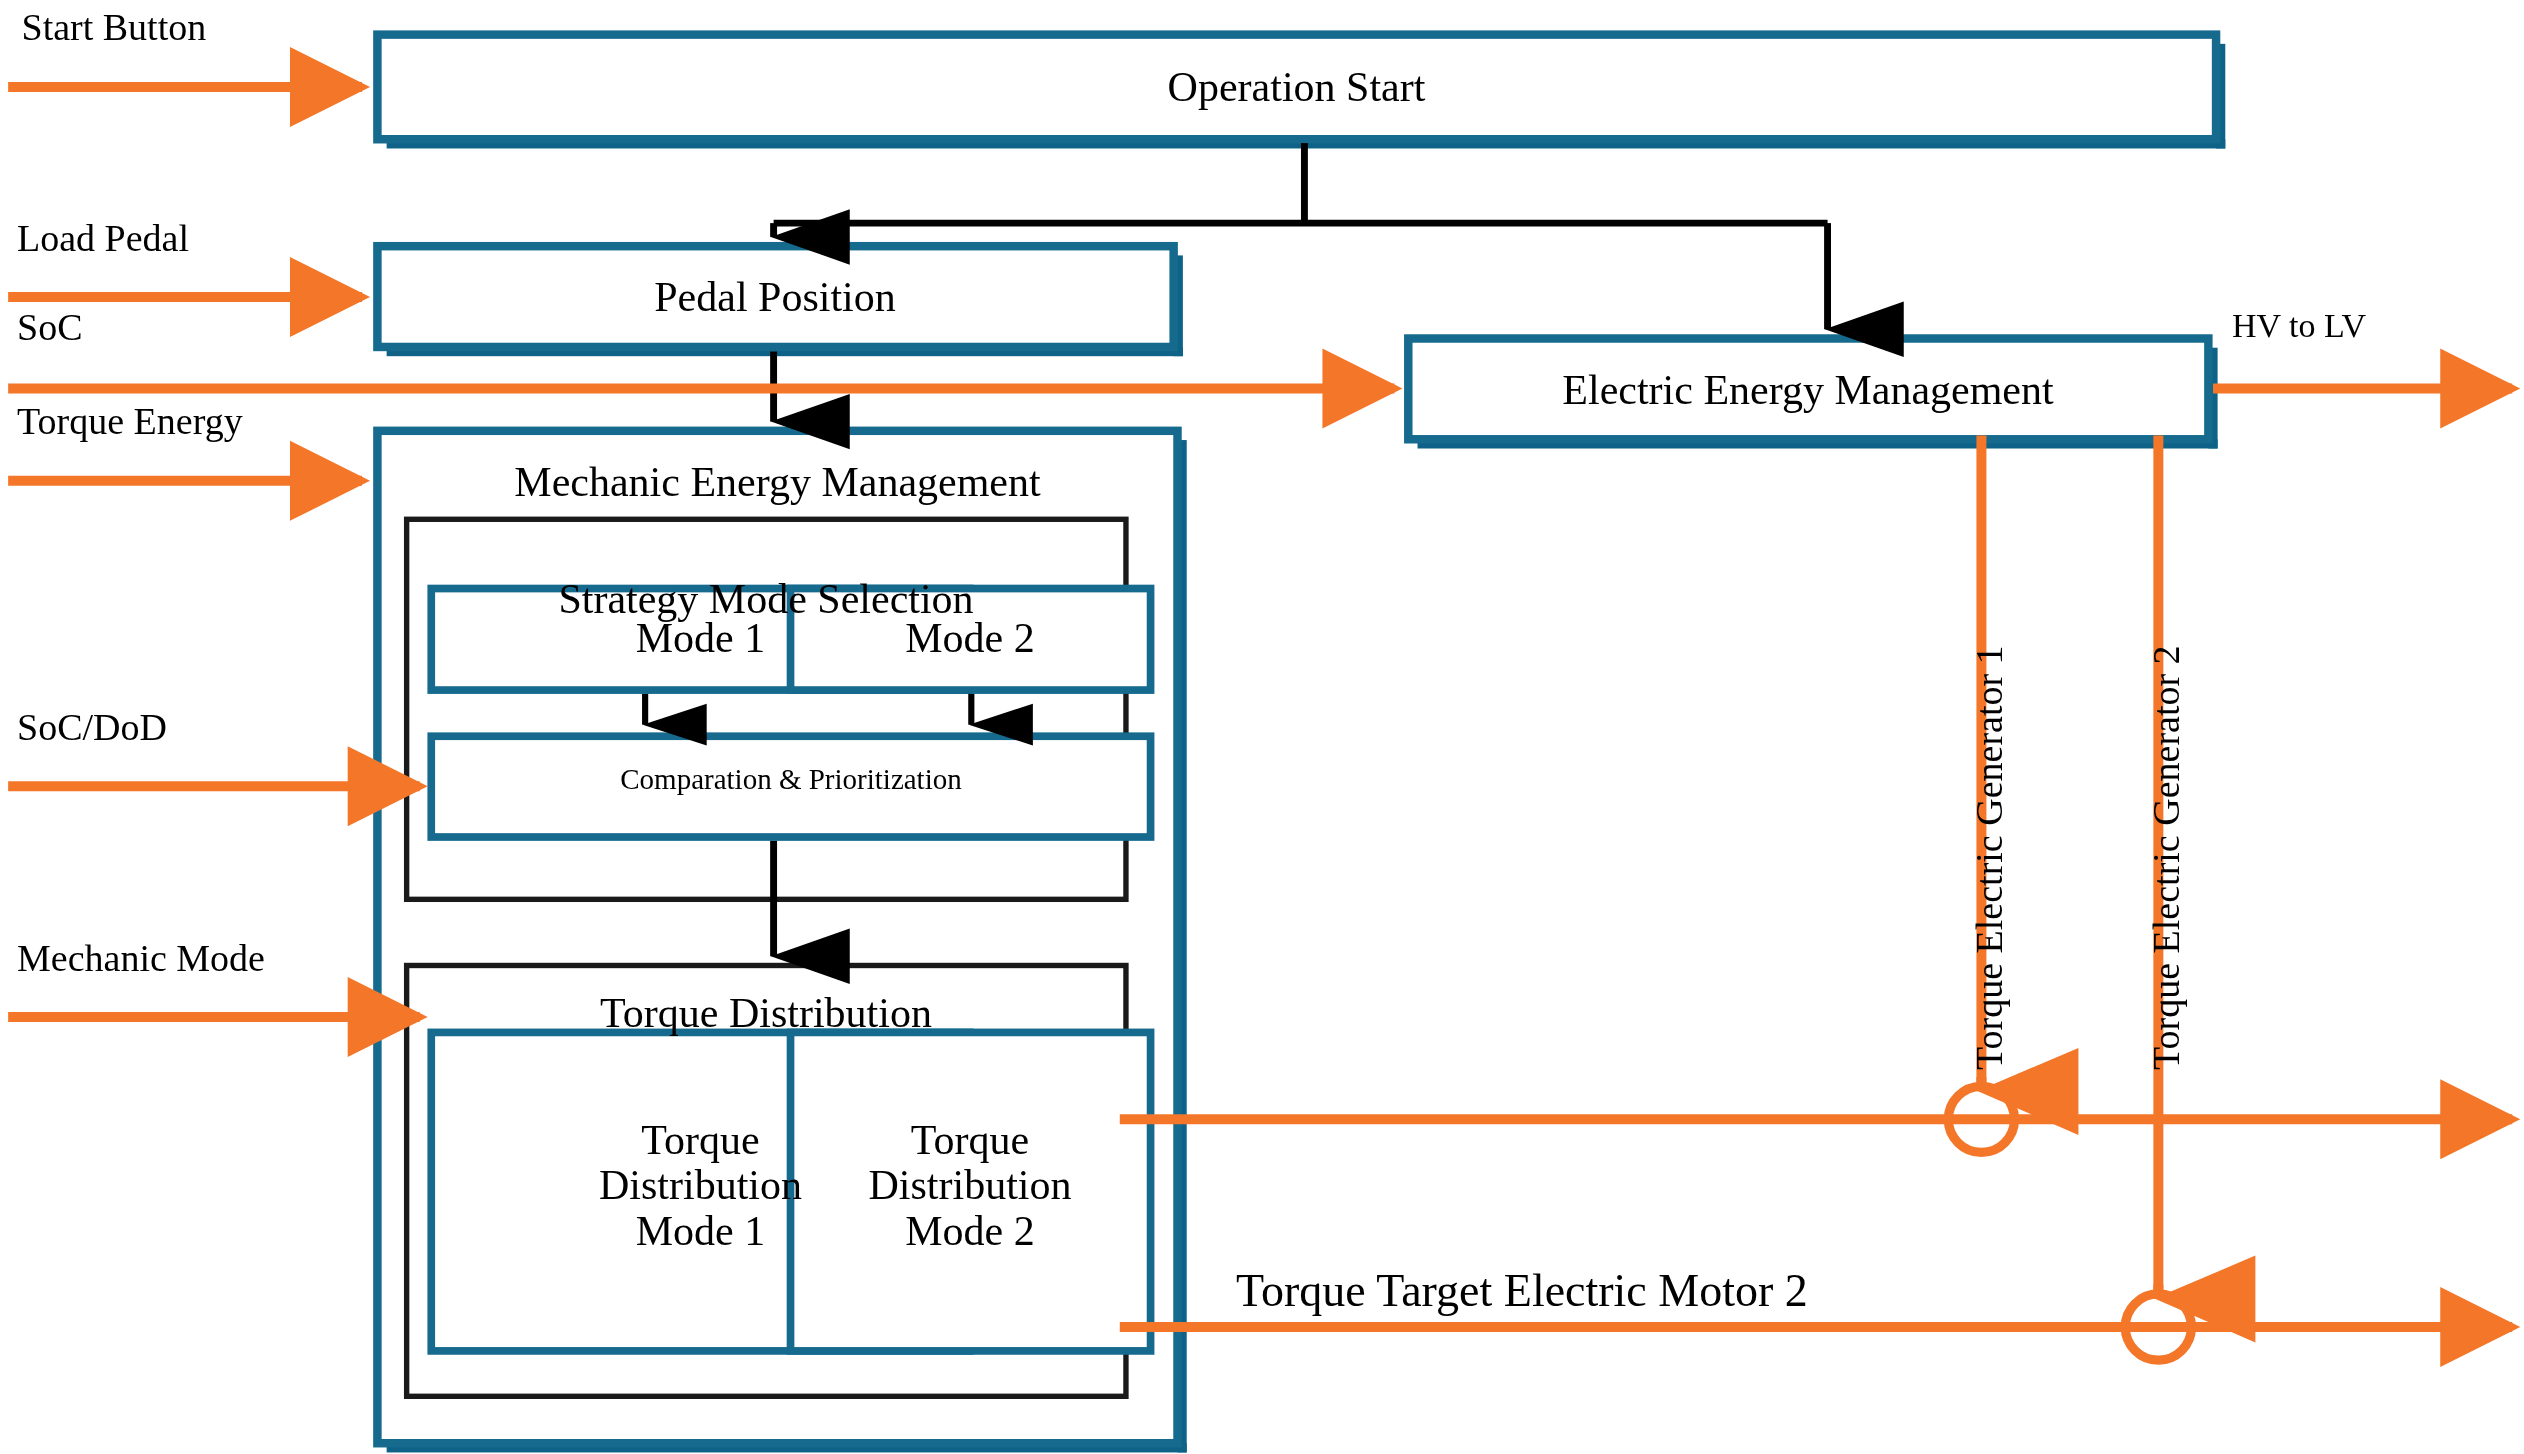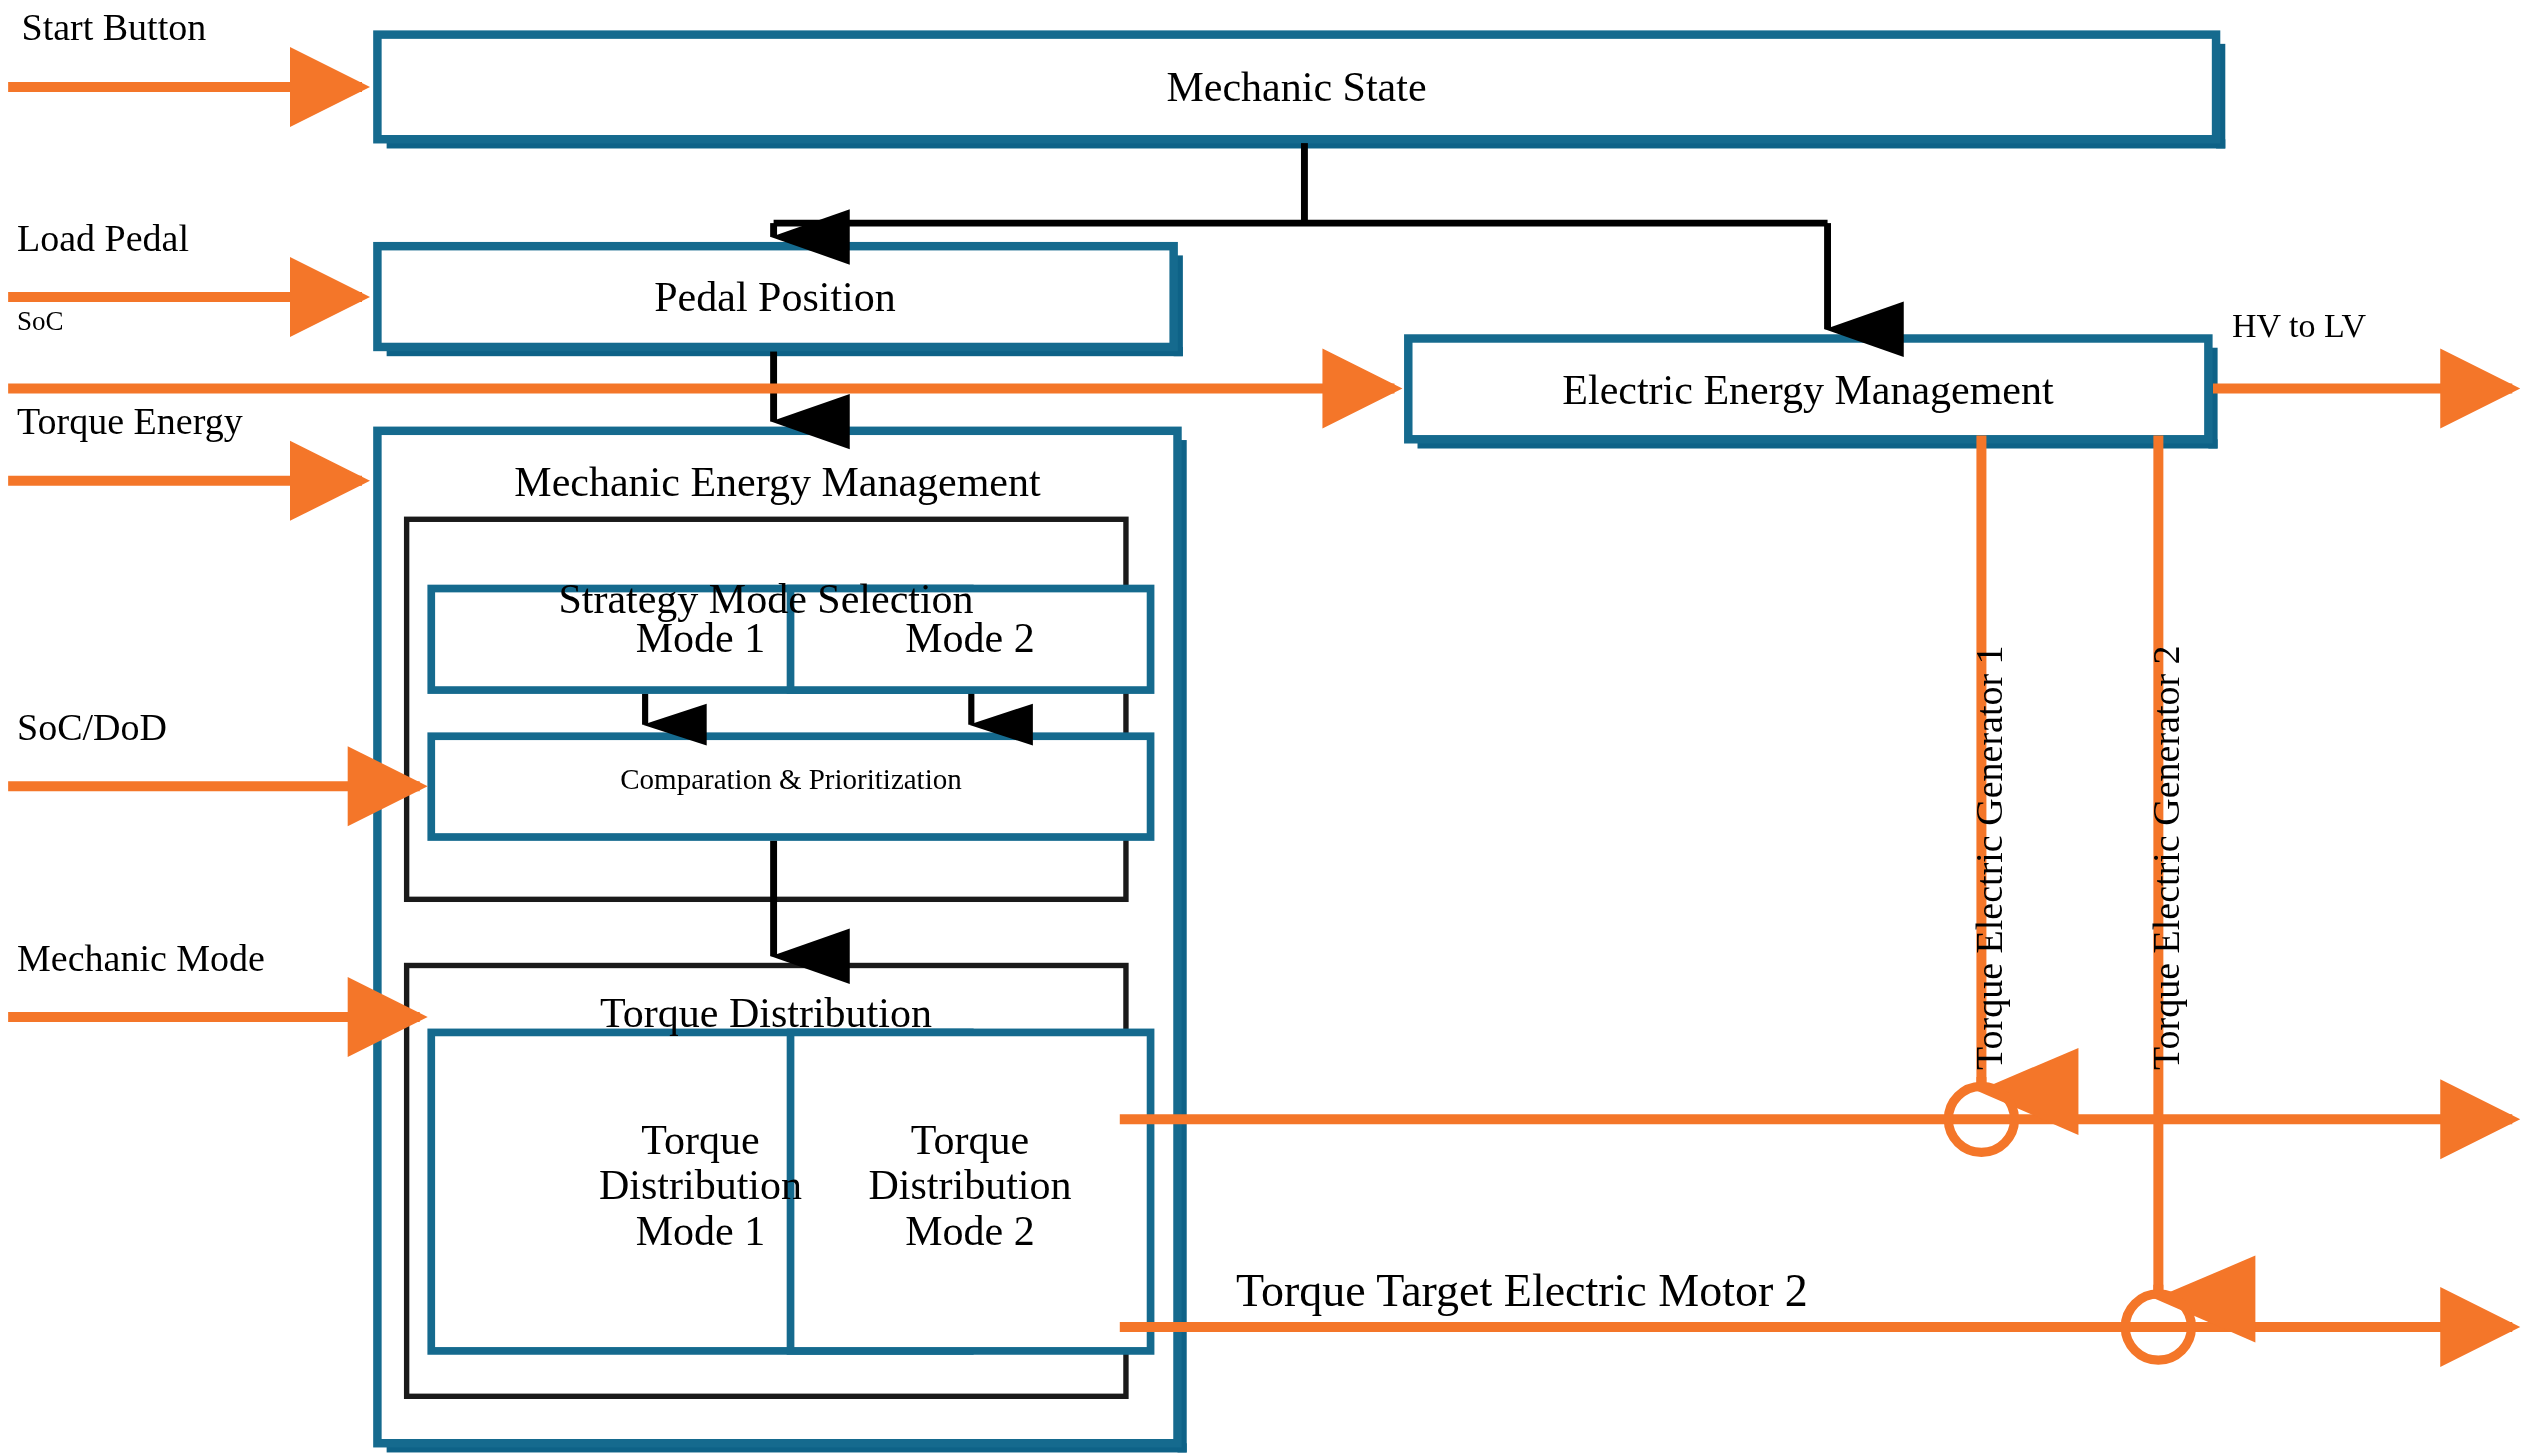--- a/index.html
+++ b/index.html
@@ -128,32 +128,32 @@
       <path d="M2575,1400 L2575,1418" marker-end="url(#ar-or-sm)"></path>
       <path d="M2805,1670 L2805,1688" marker-end="url(#ar-or-sm)"></path>
     </g>
 
     <circle cx="2575" cy="1455" r="43" fill="none" stroke="#F47629" stroke-width="12"></circle>
     <circle cx="2805" cy="1725" r="43" fill="none" stroke="#F47629" stroke-width="12"></circle>
   </svg>
 
   <div class="lbl" style="left:21.5px;  top:7.7px;  font-size:38px;">Start Button</div>
   <div class="lbl" style="left:17px;  top:219px; font-size:38px;">Load Pedal</div>
-  <div class="lbl" style="left:17px;  top:308px; font-size:27px;">SoC</div>
+  <div class="lbl" style="left:17px;  top:308px; font-size:38px;">SoC</div>
   <div class="lbl" style="left:17px;  top:402px; font-size:38px;">Torque Energy</div>
   <div class="lbl" style="left:17px;  top:708px; font-size:38px;">SoC/DoD</div>
   <div class="lbl" style="left:17px;  top:939px;font-size:38px;">Mechanic Mode</div>
 
   <div class="lbl" style="left:2232px; top:309px; font-size:34px;">HV to LV</div>
   <div class="lbl" style="left:1236px; top:1268px; font-size:46px;text-align:right;">Torque Target Electric Motor 2</div>
 
   <div class="vlabel" style="left:1967px; top:1070px; font-size:38px; transform:rotate(-90deg);">Torque Electric Generator 1</div>
   <div class="vlabel" style="left:2144px; top:1070px; font-size:38px; transform:rotate(-90deg);">Torque Electric Generator 2</div>
 
-  <div class="boxlabel" style="left:377px; top:65px; width:1839px; font-size:42px;">Mechanic State</div>
+  <div class="boxlabel" style="left:377px; top:65px; width:1839px; font-size:42px;">Operation Start</div>
 
   <div class="boxlabel" style="left:377px; top:275px; width:796px; font-size:42px;">Pedal Position</div>
 
   <div class="boxlabel" style="left:1408px; top:368px; width:800px; font-size:42px;">Electric Energy Management</div>
 
   <div class="boxlabel" style="left:385px; top:460px; width:785px; font-size:42px;">Mechanic Energy Management</div>
 
   <div class="boxlabel" style="left:406px; top:545px; width:720px; font-size:42px;margin-top:32px;">Strategy Mode Selection</div>
 
   <div class="boxlabel" style="left:431px; top:616px; width:539px; font-size:42px;">Mode 1</div>

